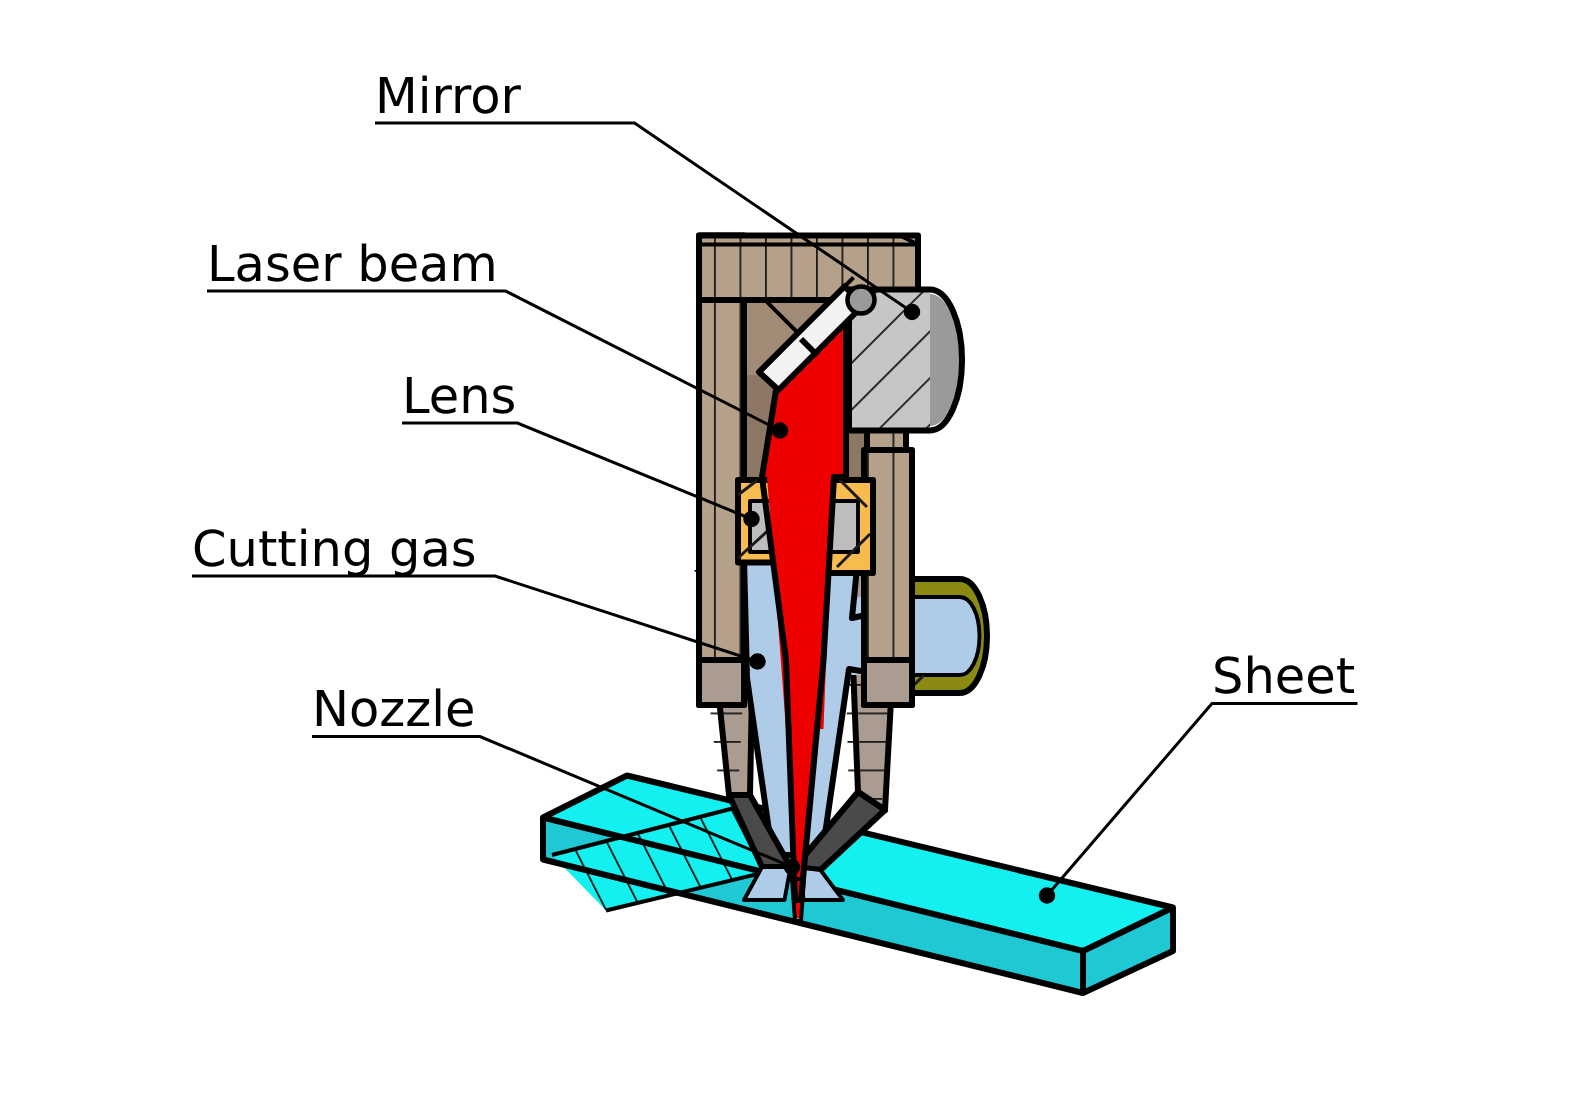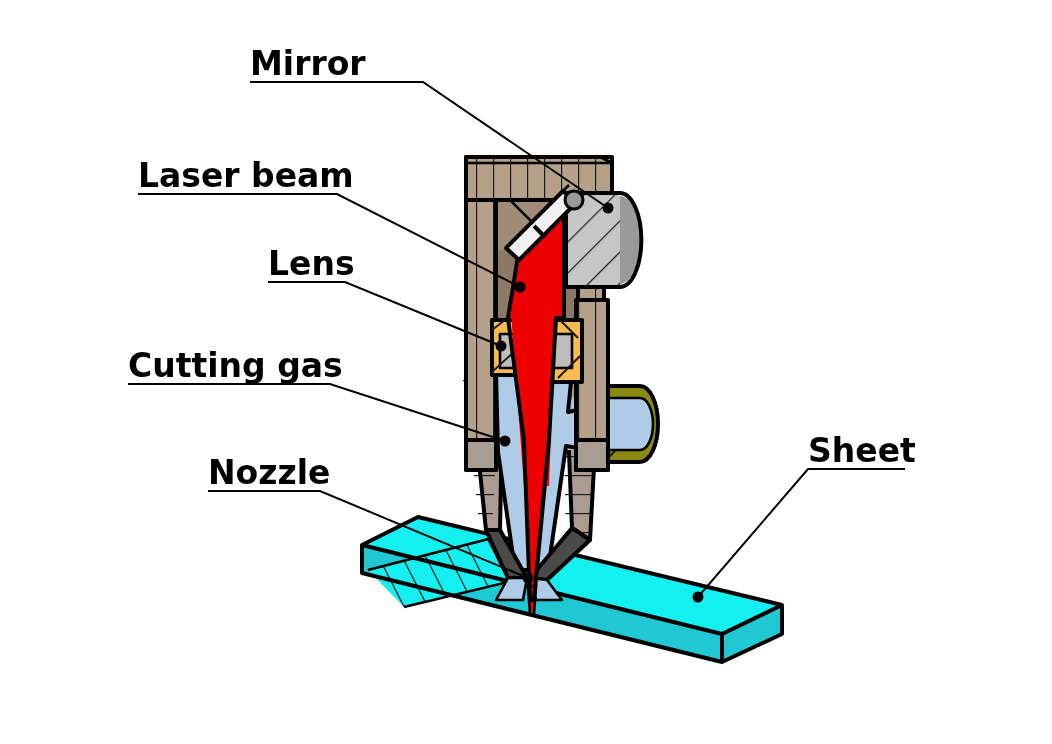--- a/index.html
+++ b/index.html
@@ -10,21 +10,20 @@
   }
   body {
     font-family: "DejaVu Sans", "Liberation Sans", sans-serif;
   }
   #stage {
     position: relative;
     width: 1052px;
     height: 744px;
     background: #ffffff;
     overflow: hidden;
-    font-weight: bold;
   }
   #diagram {
     position: absolute;
     left: 0;
     top: 0;
     width: 1052px;
     height: 744px;
     display: block;
   }
   .lbl {

